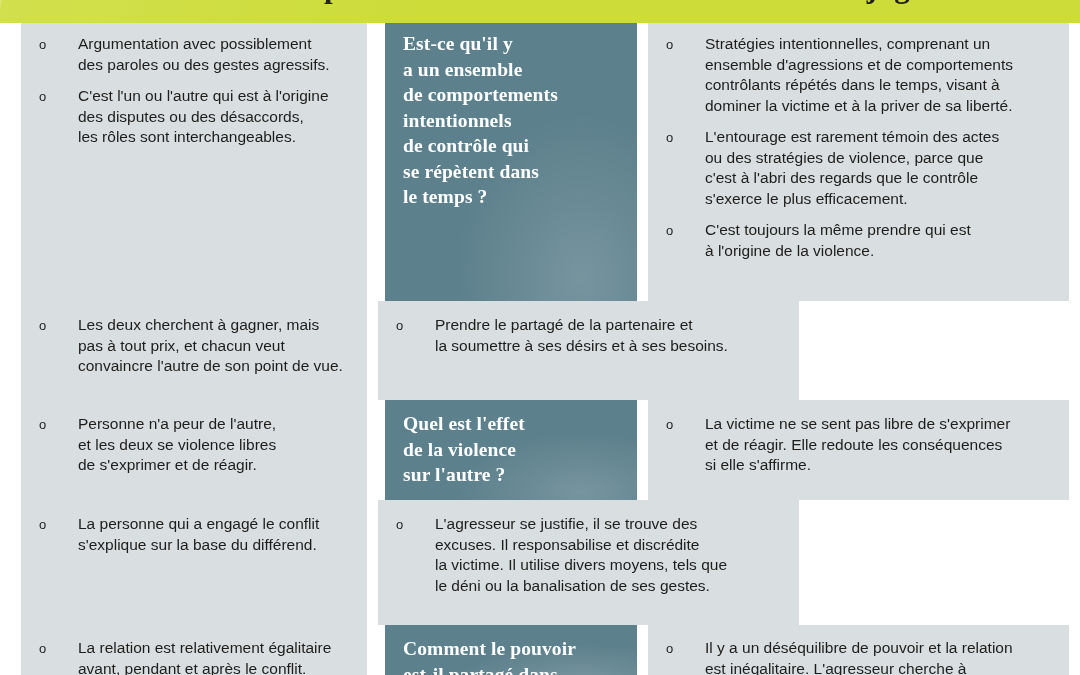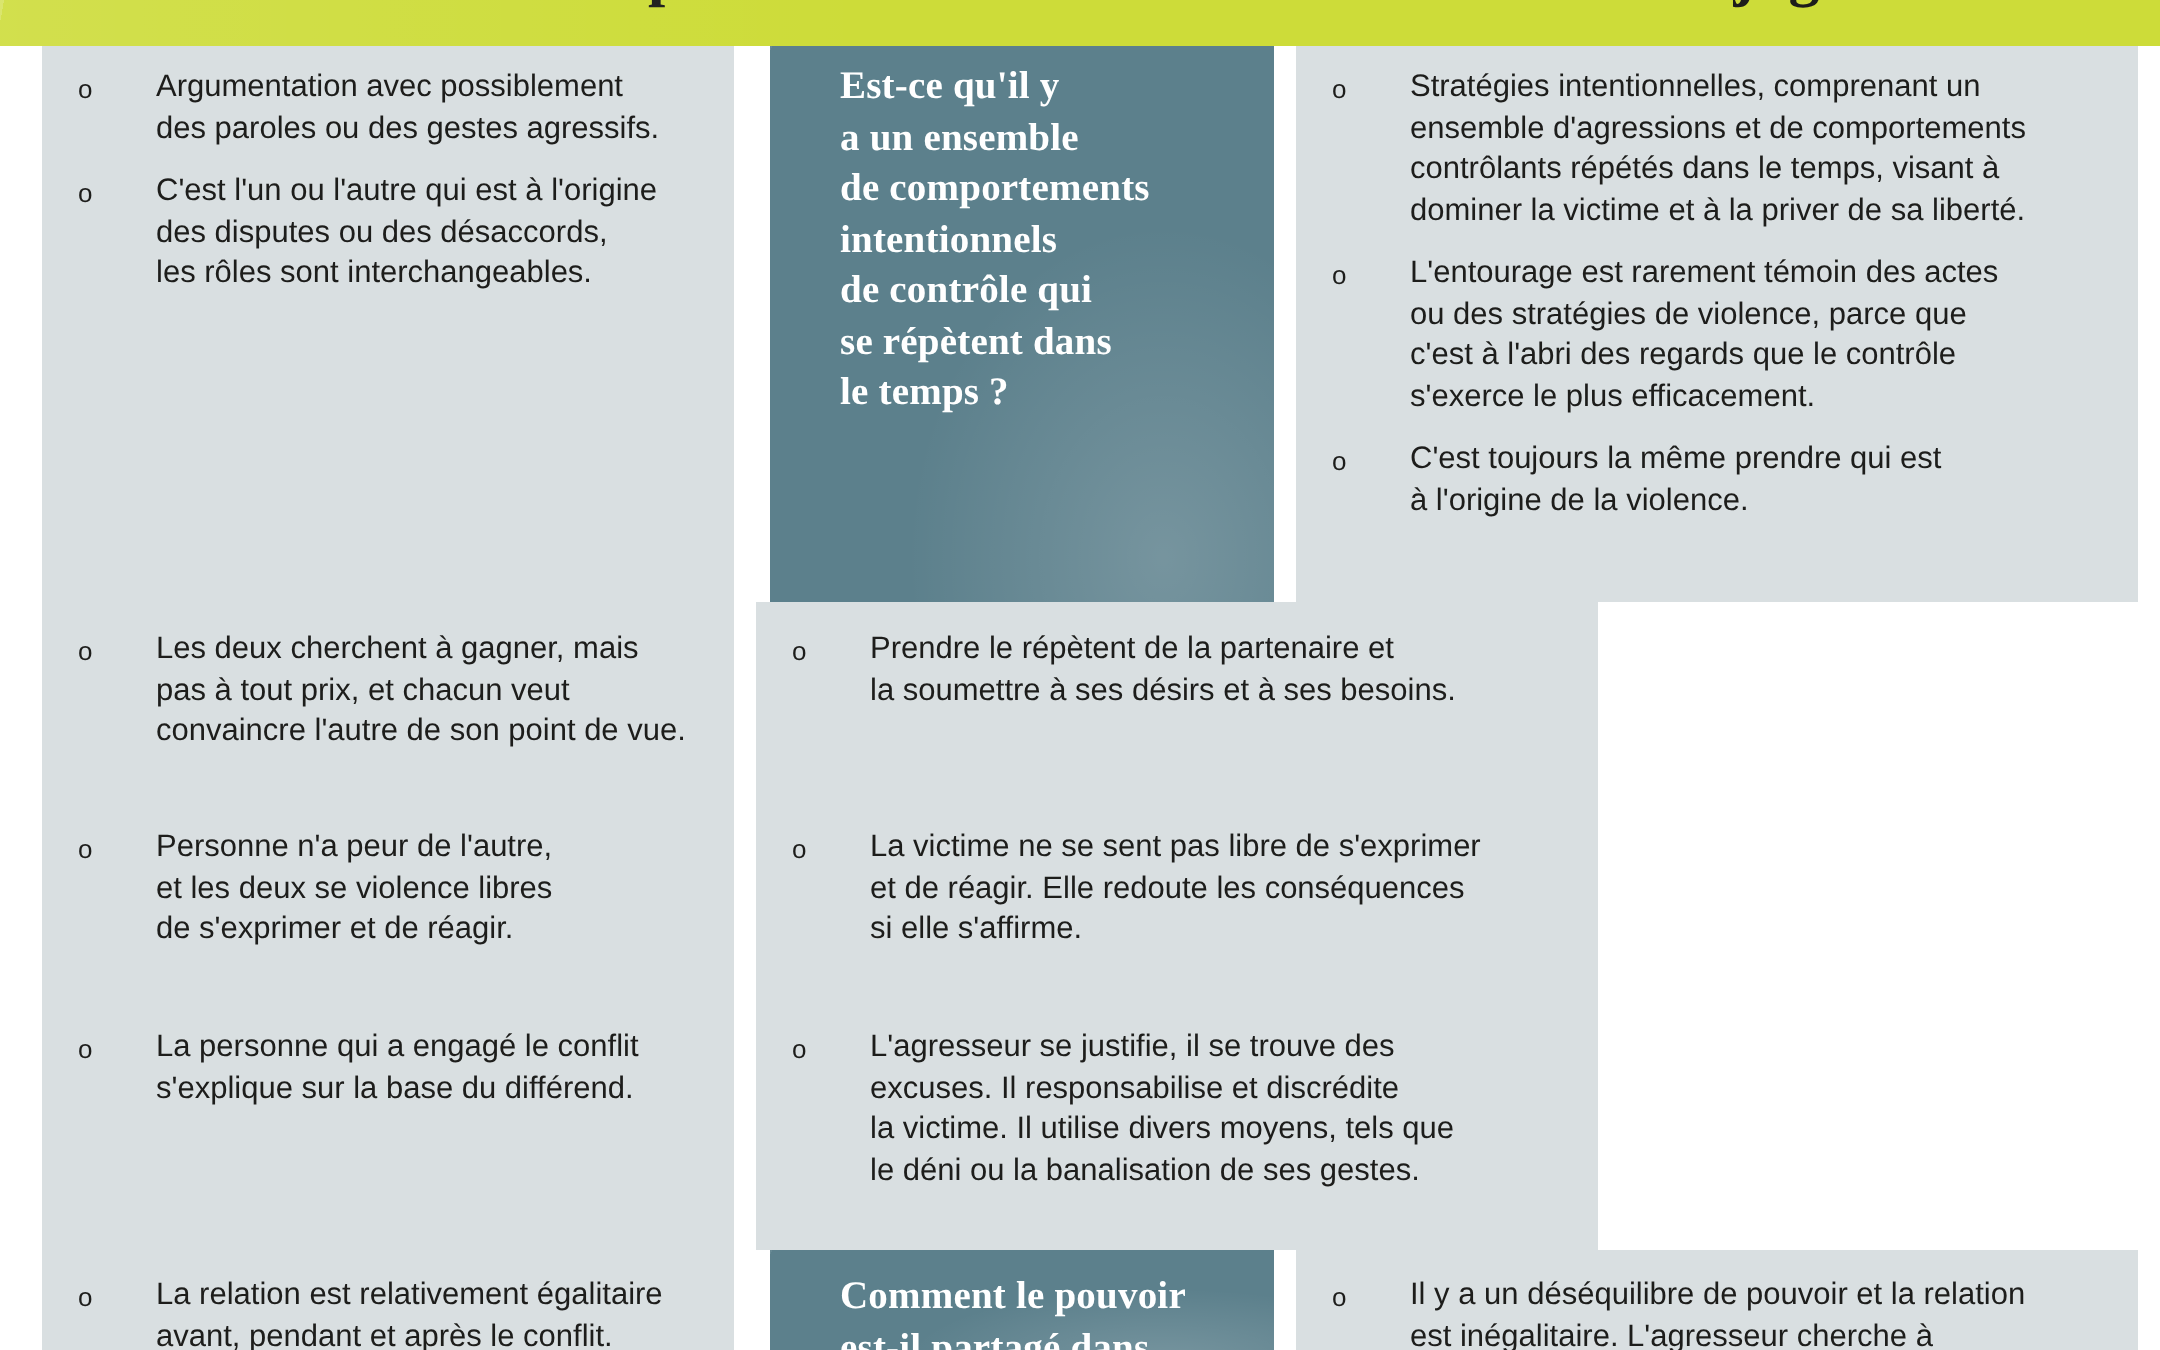--- a/index.html
+++ b/index.html
@@ -90,21 +90,20 @@
   .col-question { margin-left: 18px; width: 252px; }
   .col-right    { margin-left: 11px; width: 421px; }
 
   .panel-gray {
     background: #d9dfe1;
     height: 100%;
   }
   .panel-teal {
     background: #5c808c;
     height: 100%;
-    padding-left: 17px;
   }
   
   .panel-teal::before {
     content: "";
     position: absolute;
     inset: 0;
     background:
       linear-gradient(115deg, rgba(255,255,255,.07) 0 1px, transparent 1px 70px),
       radial-gradient(ellipse at 78% 92%, rgba(255,255,255,.16), rgba(255,255,255,0) 46%);
     pointer-events: none;
@@ -247,39 +246,46 @@
 convaincre l'autre de son point de vue.</span>
             </div>
           </div>
         </div>
       </div>
       <div class="cell col-right">
         <div class="panel-gray">
           <div class="bullets">
             <div class="bullet-item">
               <span class="bullet-marker">o</span>
-              <span class="bullet-text">Prendre le répètent de la partenaire et
+              <span class="bullet-text">Prendre le partagé de la partenaire et
 la soumettre à ses désirs et à ses besoins.</span>
             </div>
           </div>
         </div>
       </div>
     </div>
 
     <div class="row r2">
       <div class="cell col-left">
         <div class="panel-gray">
           <div class="bullets">
             <div class="bullet-item">
               <span class="bullet-marker">o</span>
               <span class="bullet-text">Personne n'a peur de l'autre,
 et les deux se violence libres
 de s'exprimer et de réagir.</span>
             </div>
           </div>
+        </div>
+      </div>
+      <div class="cell col-question">
+        <div class="panel-teal">
+          <div class="question">Quel est l'effet
+de la violence
+sur l'autre ?</div>
         </div>
       </div>
       <div class="cell col-right">
         <div class="panel-gray">
           <div class="bullets">
             <div class="bullet-item">
               <span class="bullet-marker">o</span>
               <span class="bullet-text">La victime ne se sent pas libre de s'exprimer
 et de réagir. Elle redoute les conséquences
 si elle s'affirme.</span>

